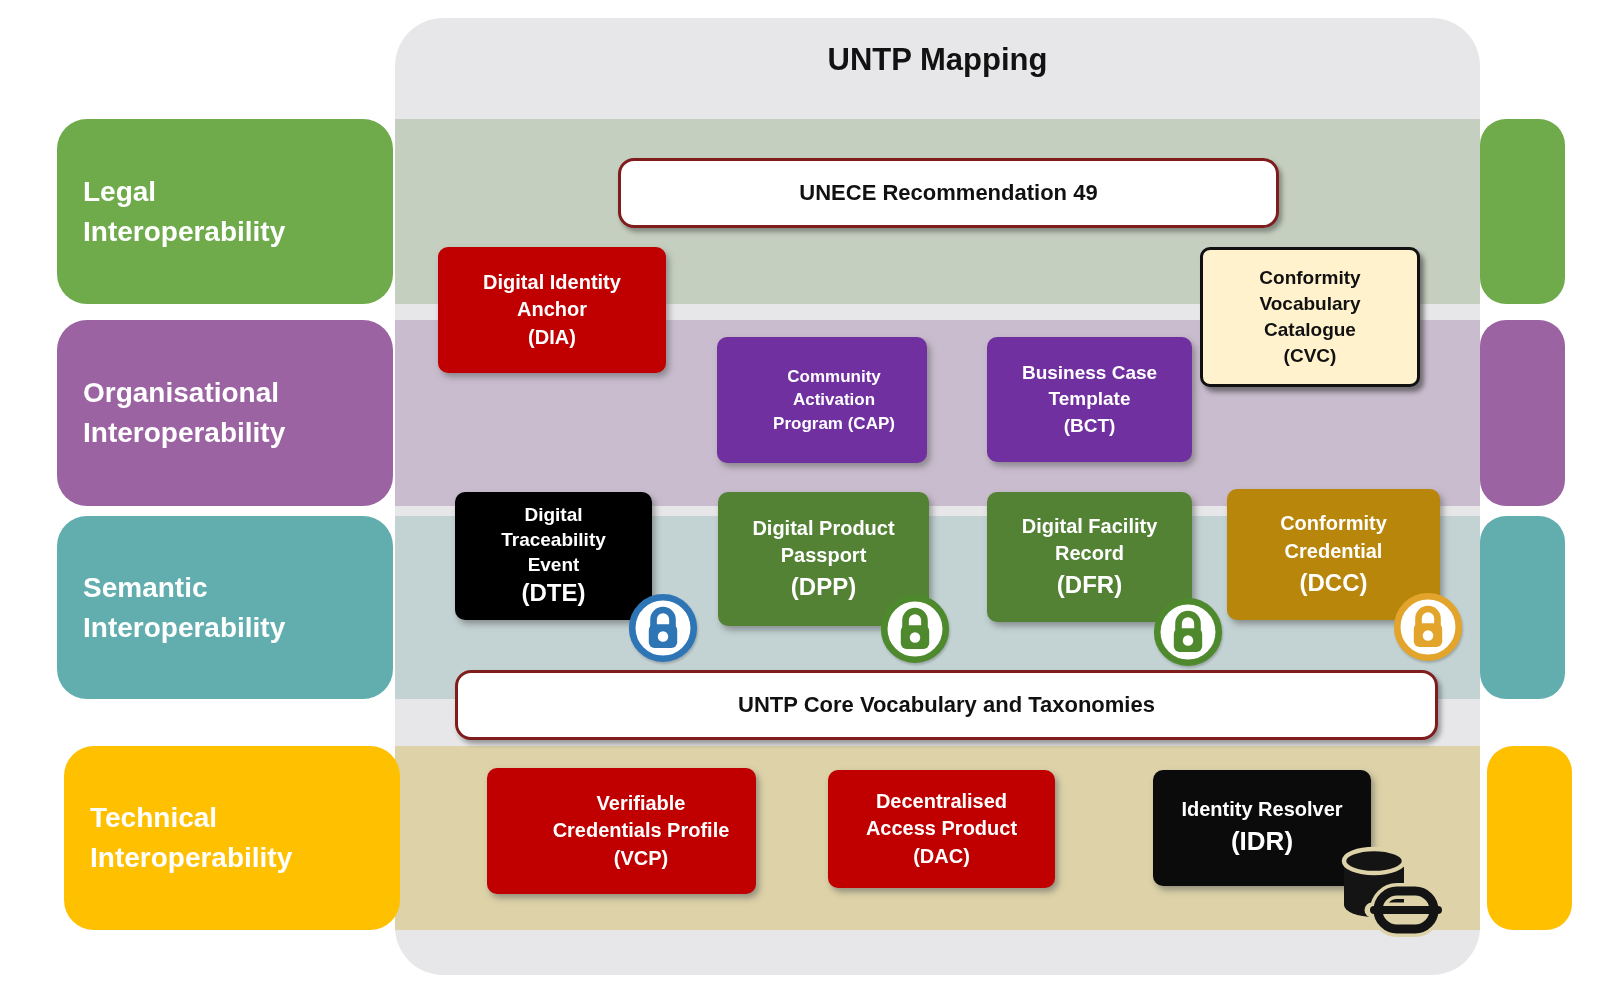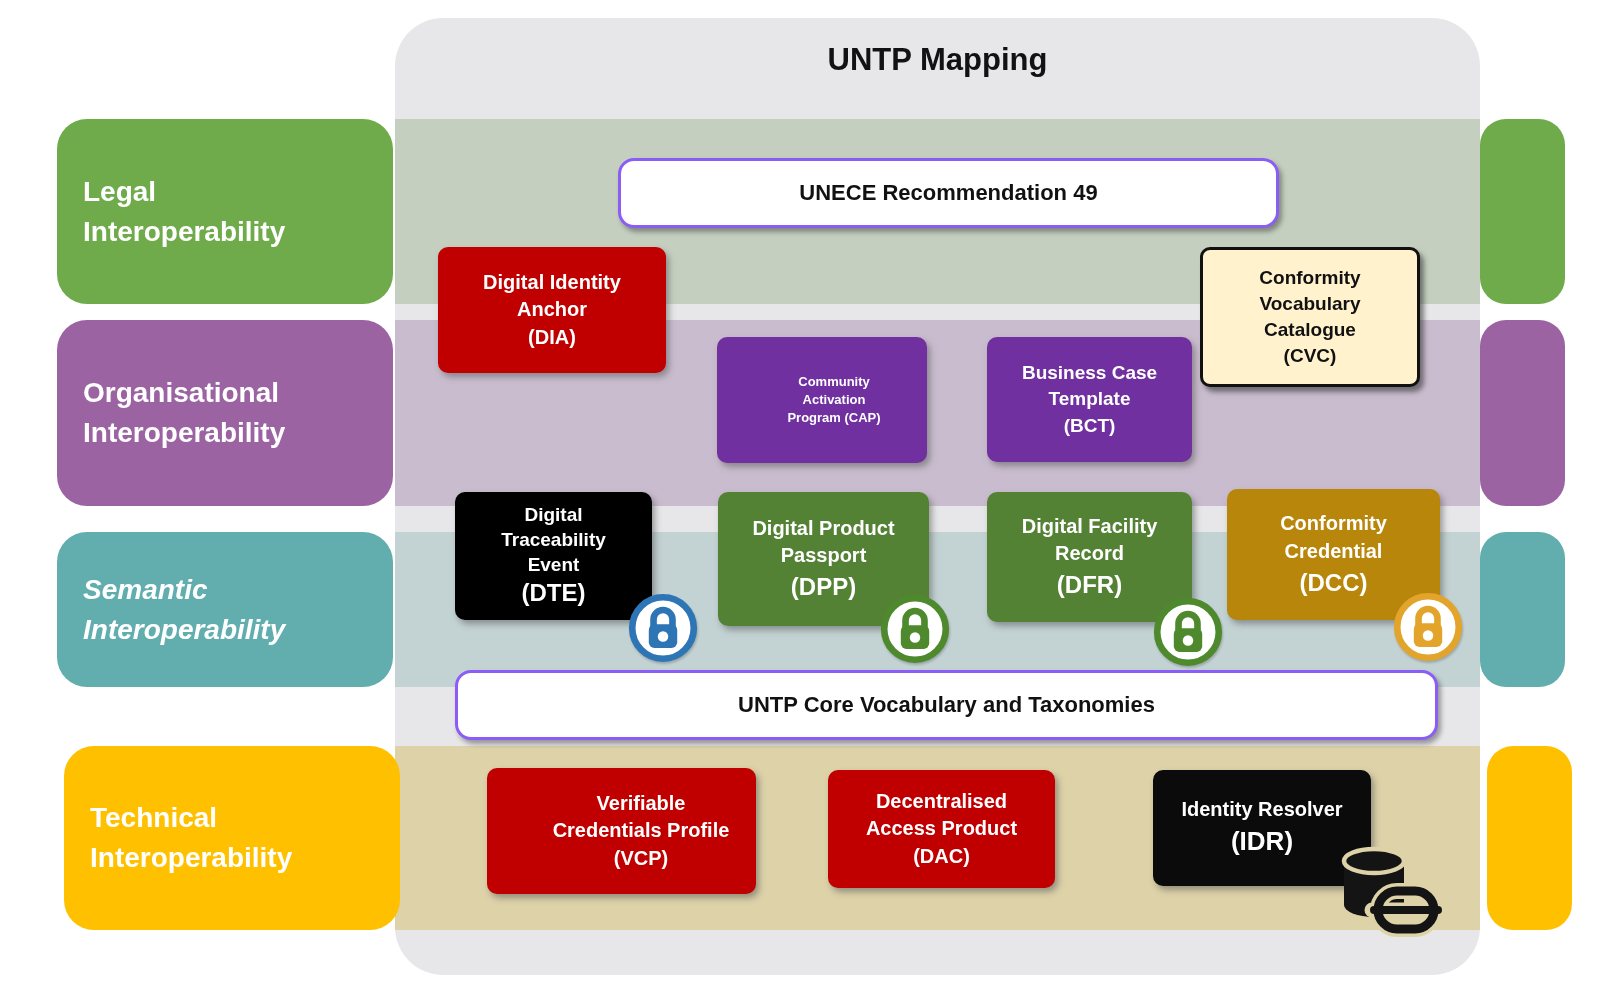--- a/index.html
+++ b/index.html
@@ -13,30 +13,30 @@
   .panel{left:395px; top:18px; width:1085px; height:957px; background:#E7E6E8; border-radius:48px; z-index:0;}
   .title{left:395px; top:42px; width:1085px; text-align:center; font-size:31px; font-weight:700; color:#121212; z-index:2;}
 
   
   .band{left:395px; width:1085px; z-index:1;}
   .leftbox{left:57px; width:336px; border-radius:30px; z-index:1;
     display:flex; flex-direction:column; justify-content:center; padding-left:26px; box-sizing:border-box;}
   .stub{left:1480px; width:85px; border-radius:26px; z-index:1;}
   .y-legal{top:119px; height:185px;}
   .y-org{top:320px; height:186px;}
-  .y-sem{top:532px; height:155px;font-style:italic;}
+  .y-sem{top:516px; height:183px;}
   .y-tech{top:746px; height:184px;}
   .c-legal{background:#6FAB4B;} .m-legal{background:#C5CFC0;}
   .c-org{background:#9B63A2;}  .m-org{background:#C9BCCE;}
   .c-sem{background:#62AEAF;}  .m-sem{background:#C3D2D3;}
   .c-tech{background:#FFC000;margin-left:7px;} .m-tech{background:#DDD2A8;}
   .leftbox span{display:block; color:#fff; font-size:28px; font-weight:700; line-height:1.42;}
 
   
-  .pill{background:#fff; border:3px solid #8b5cf6; border-radius:16px; z-index:3;
+  .pill{background:#fff; border:3px solid #7f1d1d; border-radius:16px; z-index:3;
     display:flex; align-items:center; justify-content:center;
     font-size:22px; font-weight:700; color:#111; box-shadow:3px 4px 5px rgba(0,0,0,0.35);}
   .unece{left:618px; top:158px; width:655px; height:64px;}
   .core{left:455px; top:670px; width:977px; height:64px;}
 
   
   .cbox{border-radius:10px; z-index:3; color:#fff; text-align:center;
     display:flex; flex-direction:column; justify-content:center;
     box-shadow:3px 4px 6px rgba(90,90,90,0.55);}
   .cbox span{display:block; font-weight:700; font-size:20px; line-height:1.38;}
@@ -44,21 +44,21 @@
   .red{background:#C00000;}
   .pur{background:#7030A0;}
   .blu{background:#000000;}
   .grn{background:#548235;}
   .gld{background:#B8860B;}
   .blk{background:#0B0B0B;}
   .cream{background:#FFF2CC; color:#111; border:3px solid #111; box-shadow:4px 5px 5px rgba(40,40,40,0.55);}
   .cream span{color:#111; font-size:19px;}
   .dia{left:438px; top:247px; width:228px; height:126px;}
   .cvc{left:1200px; top:247px; width:214px; height:134px;}
-  .cap{left:717px; top:337px; width:210px; height:126px;} .cap span{font-size:13px;margin-left:24px;}
+  .cap{left:717px; top:337px; width:210px; height:126px;} .cap span{font-size:17px;margin-left:24px;}
   .bct{left:987px; top:337px; width:205px; height:125px;} .bct span{font-size:19px;}
   .dte{left:455px; top:492px; width:197px; height:128px;} .dte span{font-size:19px; line-height:1.3;}
   .dpp{left:718px; top:492px; width:211px; height:134px;}
   .dfr{left:987px; top:492px; width:205px; height:130px;}
   .dcc{left:1227px; top:489px; width:213px; height:131px;}
   .vcp{left:487px; top:768px; width:230px; height:126px;padding-left:39px;} .vcp span{font-size:20px;}
   .dac{left:828px; top:770px; width:227px; height:118px;} .dac span{font-size:20px;}
   .idr{left:1153px; top:770px; width:218px; height:116px;} .idr .big{font-size:26px;}
 
   

